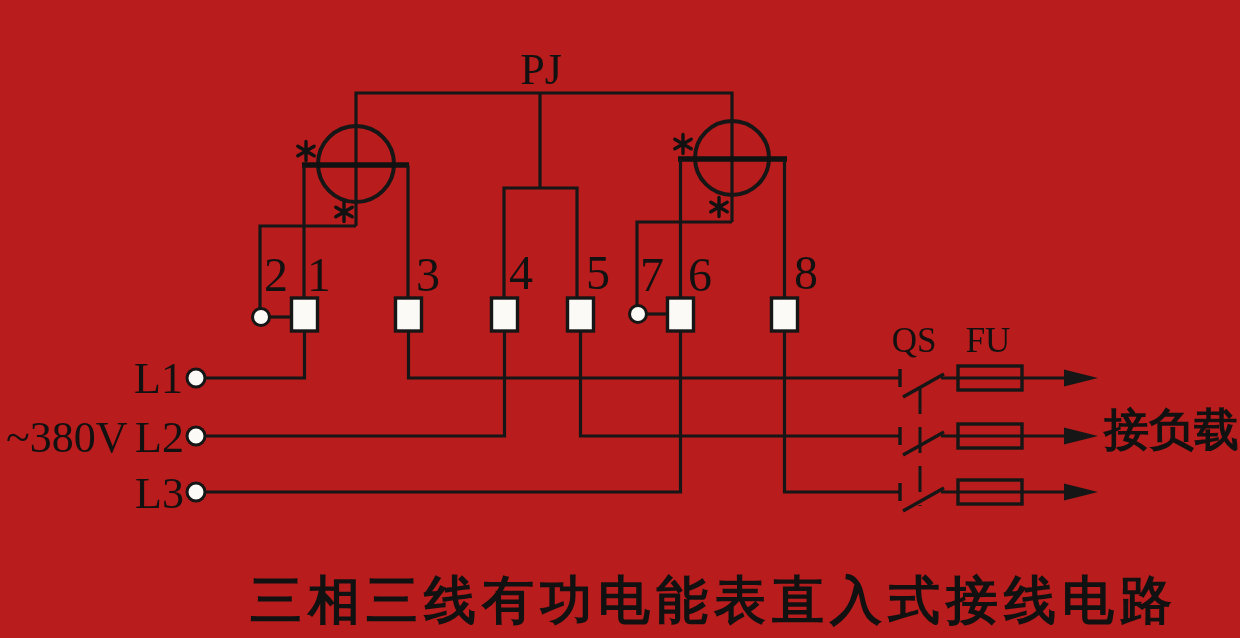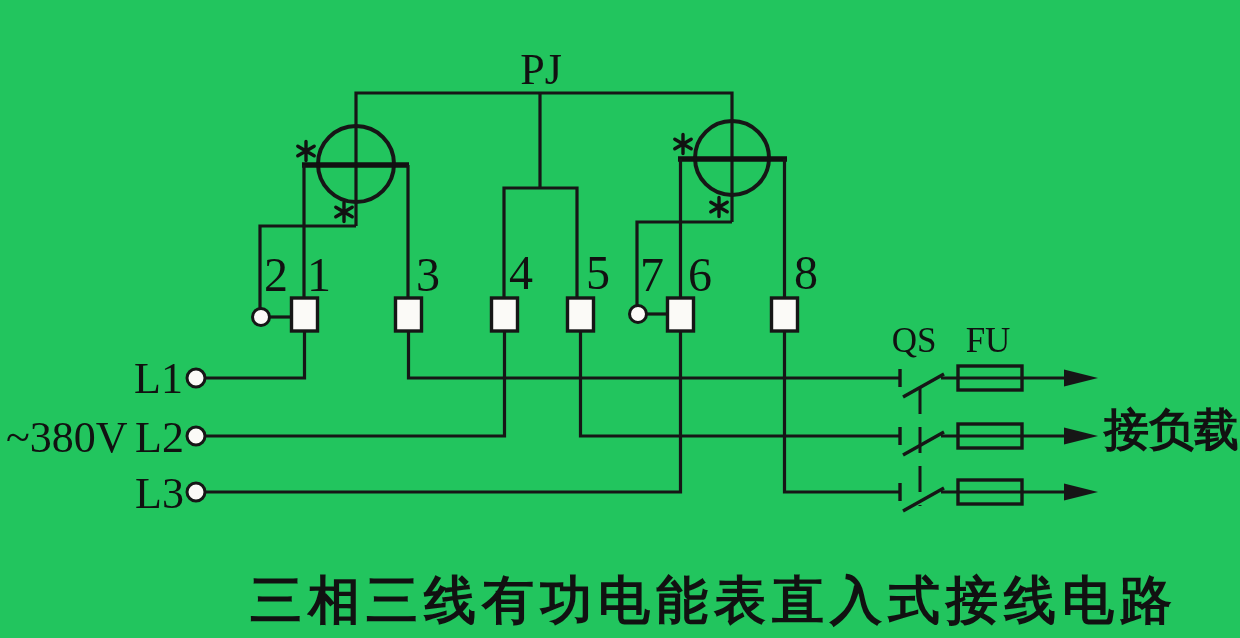--- a/index.html
+++ b/index.html
@@ -1,19 +1,19 @@
 <!DOCTYPE html>
 <html><head>
 <meta charset="utf-8">
 <style>
   html,body{margin:0;padding:0;background:#e8e8e8;}
   .page{
     position:relative;
     width:1240px;height:638px;
-    background:#22c55e;
+    background:#b91c1c;
     overflow:hidden;
     font-family:"Liberation Serif", serif;
     text-align:right;
   }
   svg{display:block;}
   .wire{stroke:#161616;stroke-width:3.2;fill:none;stroke-linecap:butt;}
   .wire-thick{stroke:#111;stroke-width:5.5;fill:none;}
   .coil-circle{stroke:#161616;stroke-width:4;fill:none;}
   .term-box{stroke:#161616;stroke-width:3.4;fill:#fbfaf7;}
   .small-circ{stroke:#161616;stroke-width:3;fill:#fbfaf7;}

